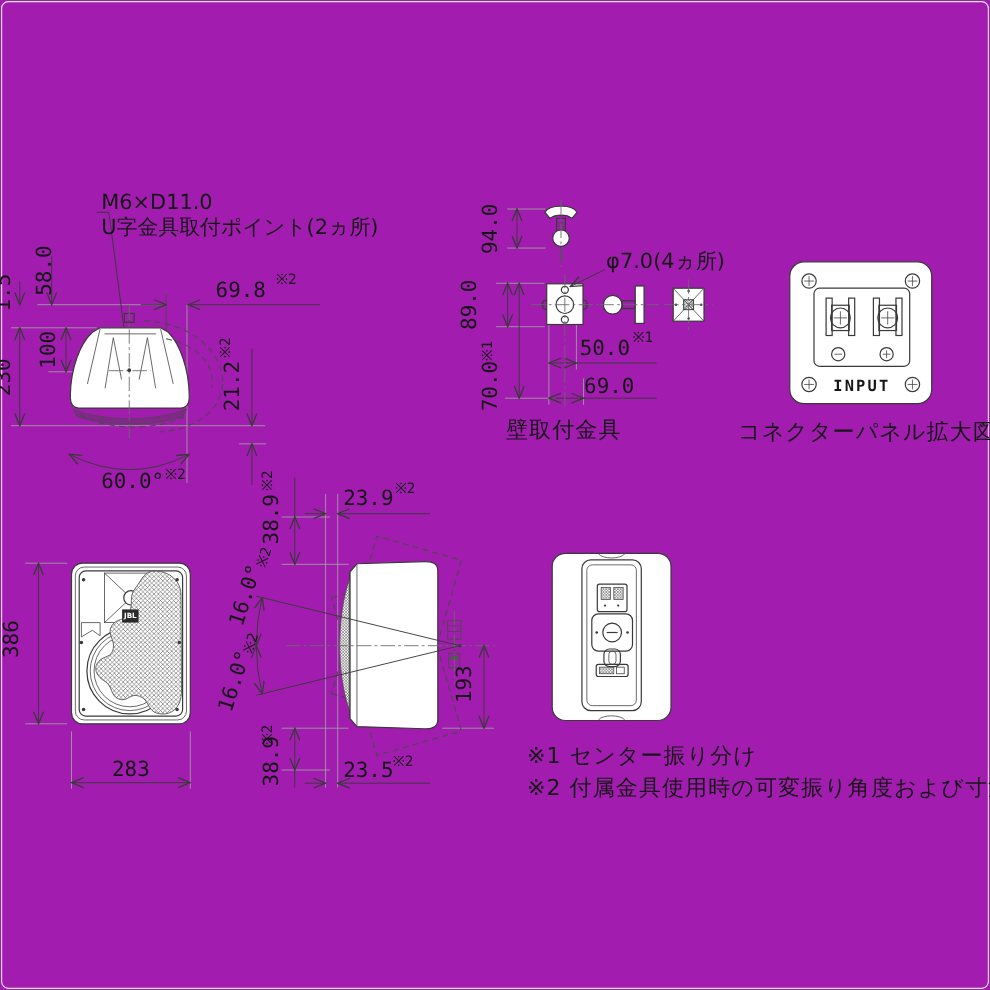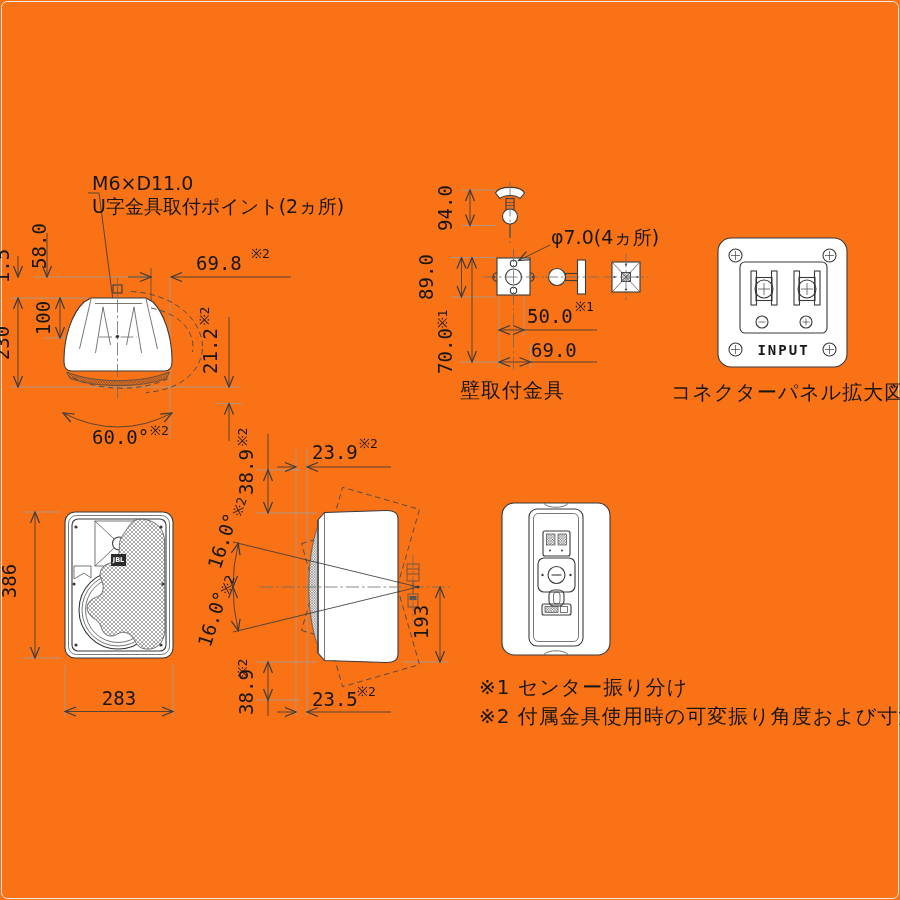--- a/index.html
+++ b/index.html
@@ -1,16 +1,16 @@
 <!DOCTYPE html>
 <html><head>
 <meta charset="utf-8">
 <style>
   html,body { margin:0; padding:0; background:#fff; }
-  .stage { position:relative; width:900px; height:900px; background:#f97316; overflow:hidden; }
+  .stage { position:relative; width:900px; height:900px; background:#a21caf; overflow:hidden; }
   svg { display:block; }
   text { fill:#161616; }
   .n19 { font:19px "DejaVu Sans Mono","Liberation Mono",monospace; }
   .s13 { font:13px "DejaVu Sans Mono","Liberation Mono",monospace; }
   .jp19 { font:19px "DejaVu Sans","Liberation Sans",sans-serif; }
   .jp20 { font:20px "DejaVu Sans","Liberation Sans",sans-serif; letter-spacing:1px; }
   .inp { font:600 14px "DejaVu Sans Mono","Liberation Mono",monospace; letter-spacing:2px; }
   .badge-t { font:700 6.5px "DejaVu Sans","Liberation Sans",sans-serif; fill:#ffffff; }
   .o  { stroke:#3a3a3a; stroke-width:1.1; fill:none; }
   .ow { stroke:#3a3a3a; stroke-width:1.1; fill:#ffffff; }

